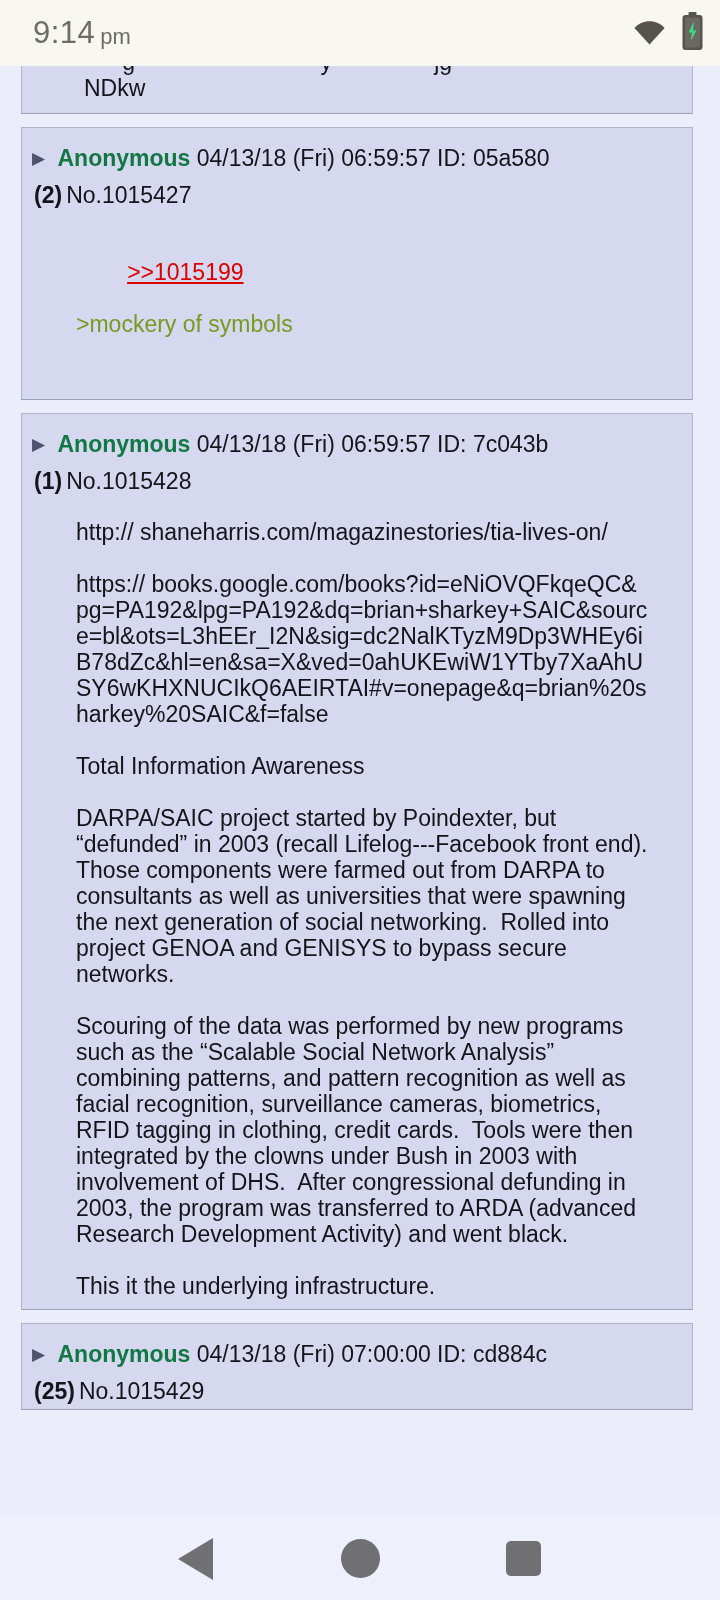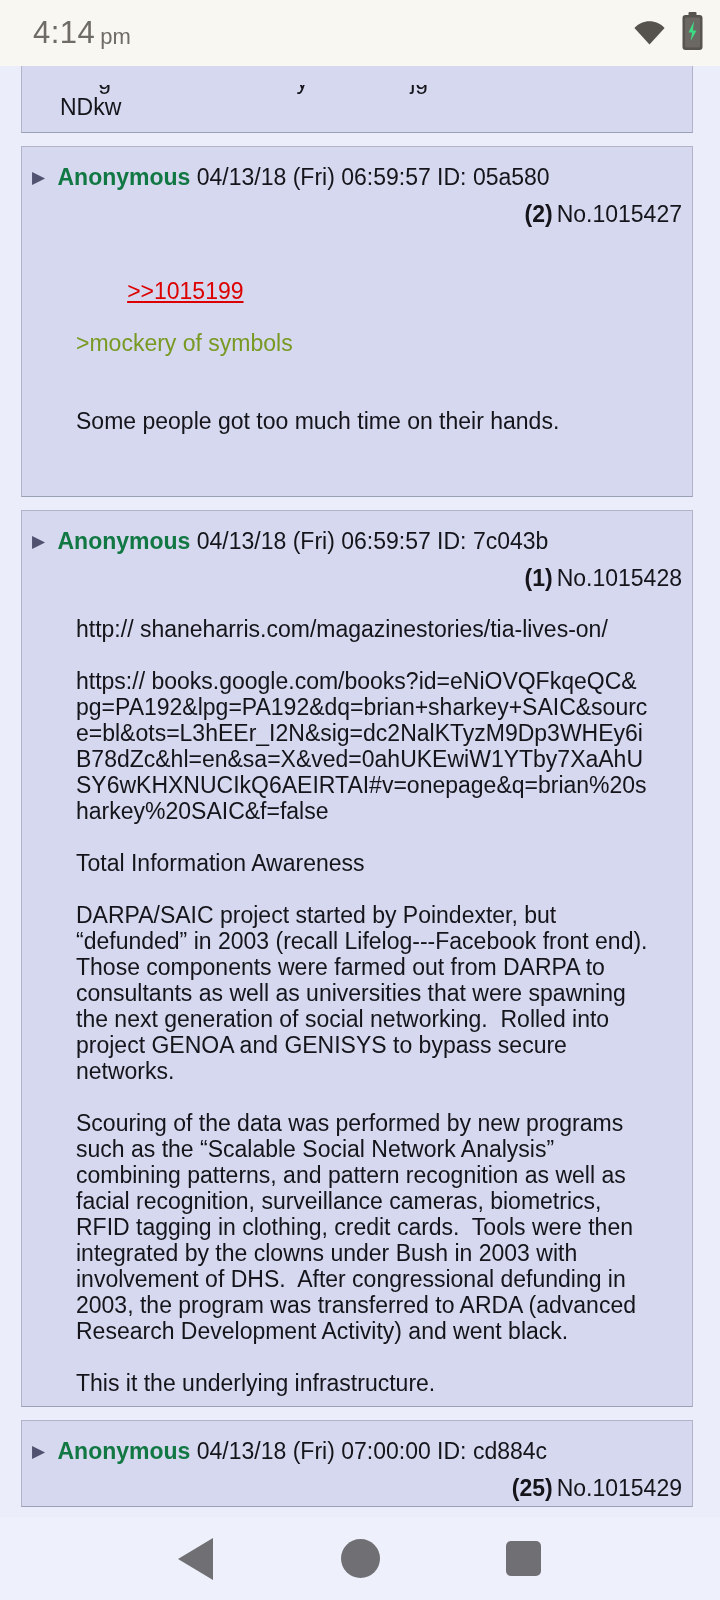--- a/index.html
+++ b/index.html
@@ -22,28 +22,28 @@
   .sb-mer{font-size:22px;color:var(--status-text);margin-left:5px;padding-top:7px;}
   .sb-icons{margin-left:auto;display:flex;align-items:center;gap:14px;}
   
   .content{height:1451px;overflow:hidden;background:var(--page-bg);}
   .post{
     margin:0 27px 13px 21px;background:var(--post-bg);
     border:1px solid var(--post-border);border-bottom-color:var(--post-border-dark);
     box-sizing:border-box;font-size:23px;line-height:26px;
   }
   .post-partial{
-    border-top:none;height:67px;overflow:hidden;
+    border-top:none;height:48px;overflow:hidden;
     display:flex;flex-direction:column;justify-content:flex-end;
-    padding:0 0 12px 38px;
+    padding:0 0 12px 62px;
   }
   .clip-frag{height:9px;overflow:hidden;}
   .clip-frag span{display:block;margin-top:-17px;white-space:pre;}
   .post-header{padding:13px 10px 0 10px;line-height:35px;}
-  .hdr-line2{padding-left:2px;text-align:right;}
+  .hdr-line2{padding-left:2px;}
   .post-arrow{color:var(--header-arrow);font-size:17px;display:inline-block;
     transform:translateY(-2px);margin-right:6px;}
   .poster-name{color:var(--name-green);font-weight:bold;}
   .post-meta{color:var(--text-black);}
   .post-count{font-weight:bold;margin-right:4px;}
   .post-number{color:var(--text-black);text-decoration:none;}
   .post-body{padding:20px 43px 10px 54px;}
   .post-body p{margin:0;white-space:pre-wrap;}
   .post-body p + p{margin-top:26px;}
   .post-body p.gap-big{}
@@ -59,21 +59,21 @@
   .nav-recents{left:493px;}
   .tri-left{width:0;height:0;border-top:21px solid transparent;border-bottom:21px solid transparent;
     border-right:35px solid var(--nav-icon);}
   .circle{width:39px;height:39px;border-radius:50%;background:var(--nav-icon);}
   .square{width:35px;height:35px;border-radius:5px;background:var(--nav-icon);}
 </style>
 </head>
 <body>
 
 <div class="status-bar">
-  <span class="sb-time">4:14</span>
+  <span class="sb-time">9:14</span>
   <span class="sb-mer">pm</span>
   <div class="sb-icons">
     <span>
       <svg width="35" height="29" viewBox="0 0 24 20">
         <path d="M12 19 L1.6 7.6 C4.3 4.7 8 3 12 3 C16 3 19.7 4.7 22.4 7.6 Z" fill="#56524d"></path>
       </svg>
     </span>
     <span>
       <svg width="23" height="40" viewBox="0 0 23 40">
         <rect x="7.5" y="1" width="8" height="5" rx="1" fill="#57534e"></rect>
@@ -100,21 +100,20 @@
       <span class="poster-name">Anonymous</span>
       <span class="post-meta">04/13/18 (Fri) 06:59:57 ID: 05a580</span>
       <div class="hdr-line2">
         <span class="post-count">(2)</span><span class="post-number">No.1015427</span>
       </div>
     </div>
     <div class="post-body">
       <p>
         <span class="quote-link">&gt;&gt;1015199</span>
         <span class="greentext">&gt;mockery of symbols</span>
-        <span class="plain-line">Some people got too much time on their hands.</span>
       </p>
     </div>
   </div>
 
   <div class="post">
     <div class="post-header">
       <span class="post-arrow">▶</span>
       <span class="poster-name">Anonymous</span>
       <span class="post-meta">04/13/18 (Fri) 06:59:57 ID: 7c043b</span>
       <div class="hdr-line2">

